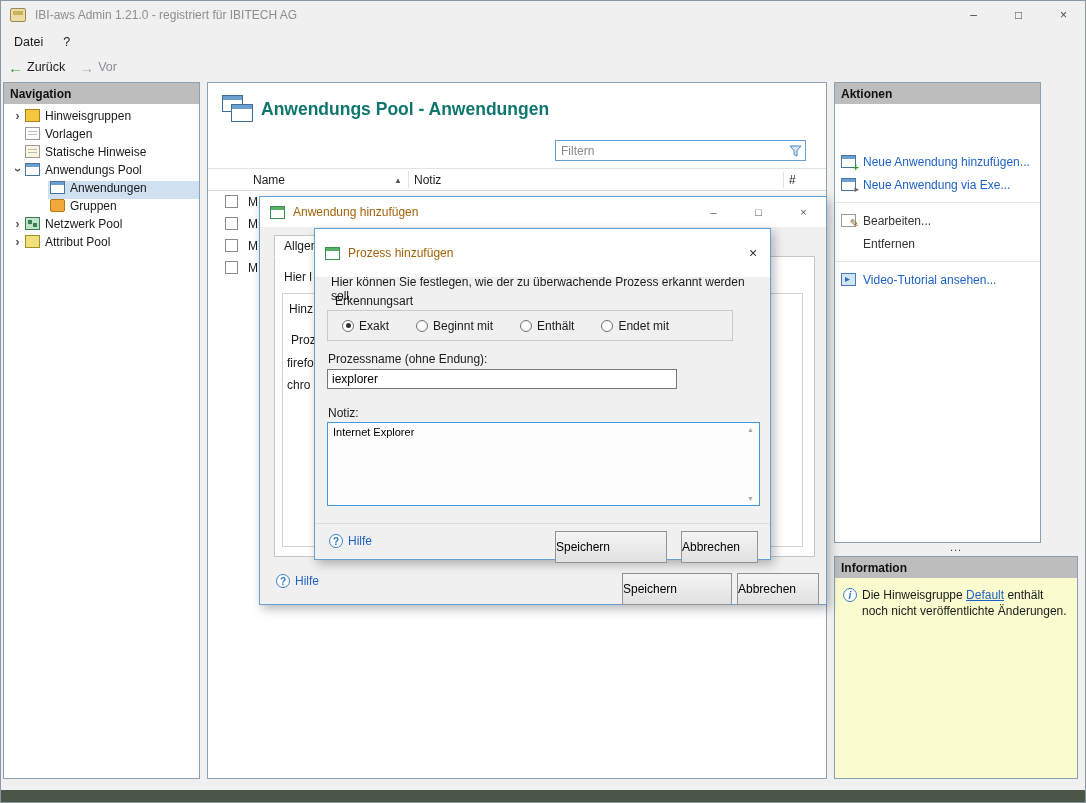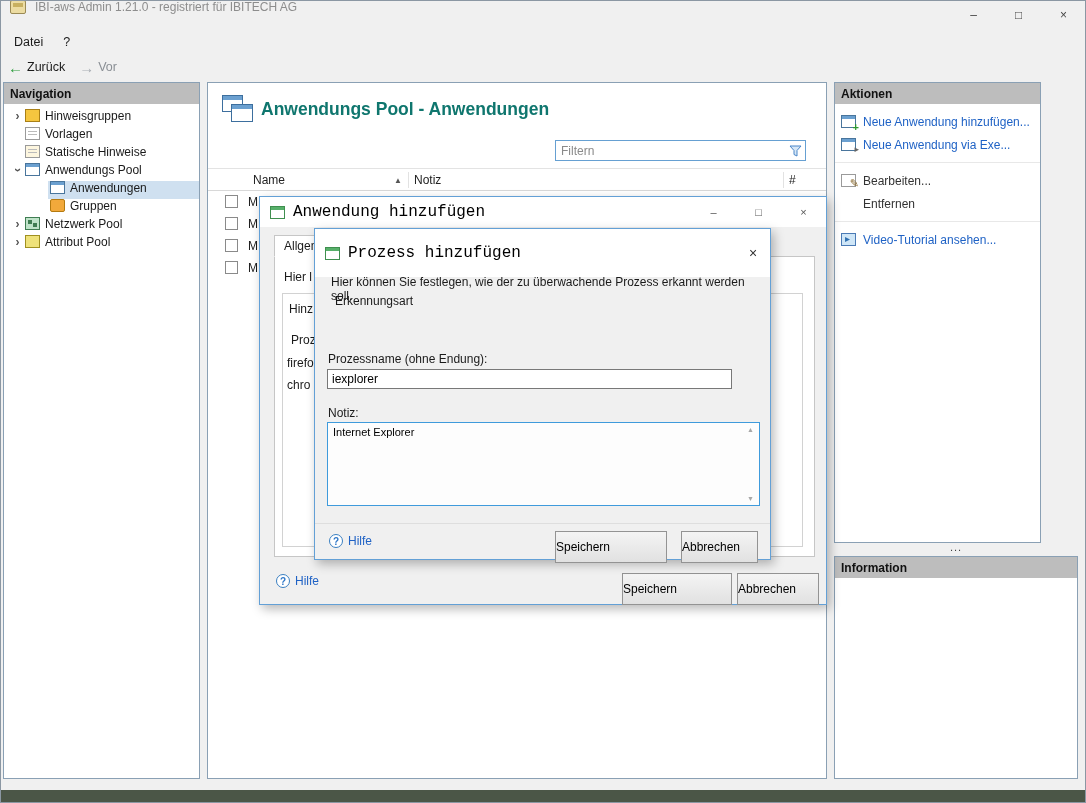--- a/index.html
+++ b/index.html
@@ -5,21 +5,21 @@
   * { margin:0; padding:0; box-sizing:border-box; }
   html,body { overflow:hidden; }
   body {
     width:1086px; height:803px; position:relative;
     background:#f0f0f0; color:#1a1a1a;
     font-family:"Liberation Sans","DejaVu Sans",sans-serif; font-size:13px;
   }
   .frame { position:absolute; inset:0; border:1px solid #8b97a3; pointer-events:none; z-index:60; }
 
   
-  .titlebar { position:absolute; left:0; top:0; width:100%; height:30px; display:flex; align-items:flex-start; }
+  .titlebar { position:absolute; left:0; top:0; width:100%; height:30px; display:flex; align-items:center; }
   .app-icon { width:16px; height:14px; margin-left:10px; background:#ecdca2; border:1px solid #9a8a55; border-radius:2px; position:relative; flex:none; }
   .app-icon::after { content:""; position:absolute; left:2px; top:2px; right:2px; height:4px; background:#c8b060; }
   .title-text { margin-left:9px; color:#8d8d8d; font-size:12px; }
   .win-controls { margin-left:auto; display:flex; height:100%; }
   .wbtn { width:45px; height:100%; display:flex; align-items:center; justify-content:center; color:#474747; font-size:12px; cursor:default; }
 
   
   .menubar { position:absolute; top:30px; left:0; width:100%; height:24px; display:flex; align-items:center; font-size:12.5px; }
   .menu-item { padding:3px 10px; }
   .menu-item:first-child { margin-left:4px; }
@@ -99,41 +99,41 @@
   .sort     { position:absolute; left:186px; top:7px; font-size:8px; color:#555; }
   .th-notiz { position:absolute; left:206px; top:4px; }
   .th-num   { position:absolute; left:581px; top:4px; }
   .col-sep  { position:absolute; top:3px; width:1px; height:16px; background:#e2e2e2; }
   .table-rows { position:absolute; left:0; top:108px; width:100%; }
   .t-row { height:22px; position:relative; }
   .cbx { position:absolute; left:17px; top:4px; width:13px; height:13px; border:1px solid #8a8a8a; background:#fff; }
   .row-label { position:absolute; left:40px; top:4px; font-size:12px; }
 
   
-  .action-list { padding-top:6px; }
+  .action-list { padding-top:6px;margin-top:40px; }
   .action-item { display:flex; align-items:center; height:23px; padding-left:6px; font-size:12px; gap:7px; cursor:default; }
   .action-item.link .albl { color:#1f62c5; }
   .action-item.plain .albl { color:#333; }
   .action-sep { height:1px; background:#e8e8e8; margin:6px 0; }
   .splitter { position:absolute; left:834px; top:543px; width:244px; height:13px; display:flex; align-items:flex-start; justify-content:center; color:#444; font-size:11px; letter-spacing:1px; line-height:8px; }
 
   
   .info-content { position:absolute; top:21px; left:0; right:0; bottom:0; background:#fbfbd0; padding:9px 6px 8px 6px; display:flex; align-items:flex-start; }
   .info-content .ic-info { margin:1px 5px 0 2px; }
   .info-text { font-size:12px; line-height:16px; color:#1a1a1a; }
   .info-link { color:#1f62c5; text-decoration:underline; cursor:pointer; }
 
   
   .dialog { position:absolute; background:#f0f0f0; border:1px solid #63a0d6; box-shadow:3px 4px 10px rgba(0,0,0,.28); }
   .dialog1 { left:259px; top:196px; width:568px; height:409px; z-index:5; }
   .dialog2 { left:314px; top:228px; width:457px; height:332px; z-index:10; }
   .dlg-titlebar { position:absolute; left:0; top:0; right:0; height:30px; background:#fff; display:flex; align-items:center; }
   .dialog2 .dlg-titlebar { height:48px; }
   .dlg-titlebar .ic-win-green { margin-left:10px; }
-  .dlg-title { margin-left:8px; font-size:16px; color:#000000;font-family:Liberation Mono, monospace; }
+  .dlg-title { margin-left:8px; font-size:12px; color:#a16207; }
   .dlg-controls { margin-left:auto; display:flex; height:100%; }
   .dlg-btnw { width:45px; height:100%; display:flex; align-items:center; justify-content:center; color:#555; font-size:11px; }
   .dlg-close2 { margin-left:auto; width:34px; height:100%; display:flex; align-items:center; justify-content:center; color:#333; font-size:14px; }
 
   
   .d1-tab { position:absolute; left:14px; top:38px; width:88px; height:22px; background:#fff; border:1px solid #c6c6c6; border-bottom:1px solid #fff; font-size:12px; display:flex; align-items:center; padding-left:9px; z-index:2; }
   .d1-page { position:absolute; left:14px; top:59px; width:541px; height:301px; background:#fff; border:1px solid #c6c6c6; z-index:1; }
   .d1-frag { position:absolute; font-size:12px; white-space:nowrap; z-index:2; }
   .d1-f1 { left:24px; top:73px; }
   .d1-subbox { position:absolute; left:22px; top:96px; width:521px; height:254px; background:#fff; border:1px solid #d2d2d2; z-index:1; }
@@ -148,21 +148,21 @@
   .d1-cancel { left:477px; top:376px; width:82px; }
 
   
   .d2-desc { position:absolute; left:16px; top:46px; width:426px; font-size:12px; }
   .d2-grp-label { position:absolute; left:20px; top:65px; font-size:12px; }
   .d2-grpbox { position:absolute; left:12px; top:81px; width:406px; height:31px; border:1px solid #c9c9c9; display:flex; align-items:center; padding-left:14px; gap:27px; }
   .radio { display:flex; align-items:center; gap:5px; font-size:12px; cursor:default; }
   .rb { width:12px; height:12px; border-radius:50%; border:1px solid #6f6f6f; background:#fff; position:relative; flex:none; }
   .rb.checked::after { content:""; position:absolute; left:2.5px; top:2.5px; width:5px; height:5px; border-radius:50%; background:#333; }
   .d2-proc-label { position:absolute; left:13px; top:123px; font-size:12px; }
-  .d2-input { position:absolute; left:12px; top:140px; width:405px; height:20px; border:1px solid #787878; font-size:12px; padding:0 4px; background:#fff; font-family:inherit; outline:none; }
+  .d2-input { position:absolute; left:12px; top:140px; width:350px; height:20px; border:1px solid #787878; font-size:12px; padding:0 4px; background:#fff; font-family:inherit; outline:none; }
   .d2-note-label { position:absolute; left:13px; top:177px; font-size:12px; }
   .ta-wrap { position:absolute; left:12px; top:193px; width:433px; height:84px; border:1px solid #3f9bdc; background:#fdfdfd; }
   .ta { position:absolute; left:0; top:0; width:calc(100% - 16px); height:100%; border:none; outline:none; resize:none; font-size:11px; font-family:Liberation Sans, sans-serif; padding:3px 5px; background:transparent; }
   .ta-scroll { position:absolute; right:0; top:0; width:16px; height:100%; }
   .ta-scroll::before { content:"▲"; position:absolute; top:3px; left:4px; font-size:7px; color:#a8a8a8; }
   .ta-scroll::after  { content:"▼"; position:absolute; bottom:3px; left:4px; font-size:7px; color:#a8a8a8; }
   .d2-bottom { position:absolute; left:0; right:0; bottom:0; height:36px; background:#f0f0f0; border-top:1px solid #dedede; }
   .d2-help { position:absolute; left:14px; top:10px; }
   .d2-save   { left:240px; top:7px; width:112px; }
   .d2-cancel { left:366px; top:7px; width:77px; }
@@ -312,20 +312,26 @@
       <span class="ic ic-video"></span>
       <span class="albl">Video-Tutorial ansehen...</span>
     </div>
   </div>
 </div>
 
 <div class="splitter">...</div>
 
 <div class="panel info-panel">
   <div class="panel-header">Information</div>
+  <div class="info-content">
+    <span class="ic-info"></span>
+    <div class="info-text">
+      <span>Die Hinweisgruppe </span><a class="info-link">Default</a><span> enthält noch nicht veröffentlichte Änderungen.</span>
+    </div>
+  </div>
 </div>
 
 <div class="dialog dialog1">
   <div class="dlg-titlebar">
     <span class="ic-win-green"></span>
     <span class="dlg-title">Anwendung hinzufügen</span>
     <div class="dlg-controls">
       <span class="dlg-btnw">–</span>
       <span class="dlg-btnw">□</span>
       <span class="dlg-btnw">×</span>
@@ -348,20 +354,38 @@
 </div>
 
 <div class="dialog dialog2">
   <div class="dlg-titlebar">
     <span class="ic-win-green"></span>
     <span class="dlg-title">Prozess hinzufügen</span>
     <span class="dlg-close2">×</span>
   </div>
   <div class="d2-desc">Hier können Sie festlegen, wie der zu überwachende Prozess erkannt werden soll.</div>
   <div class="d2-grp-label">Erkennungsart</div>
+  <div class="d2-grpbox">
+    <label class="radio">
+      <span class="rb checked"></span>
+      <span>Exakt</span>
+    </label>
+    <label class="radio">
+      <span class="rb"></span>
+      <span>Beginnt mit</span>
+    </label>
+    <label class="radio">
+      <span class="rb"></span>
+      <span>Enthält</span>
+    </label>
+    <label class="radio">
+      <span class="rb"></span>
+      <span>Endet mit</span>
+    </label>
+  </div>
   <div class="d2-proc-label">Prozessname (ohne Endung):</div>
   <input class="d2-input" type="text" value="iexplorer" style="">
   <div class="d2-note-label">Notiz:</div>
   <div class="ta-wrap">
     <textarea class="ta" style="">Internet Explorer</textarea>
     <span class="ta-scroll"></span>
   </div>
   <div class="d2-bottom">
     <div class="help d2-help">
       <span class="ic-help"></span>

